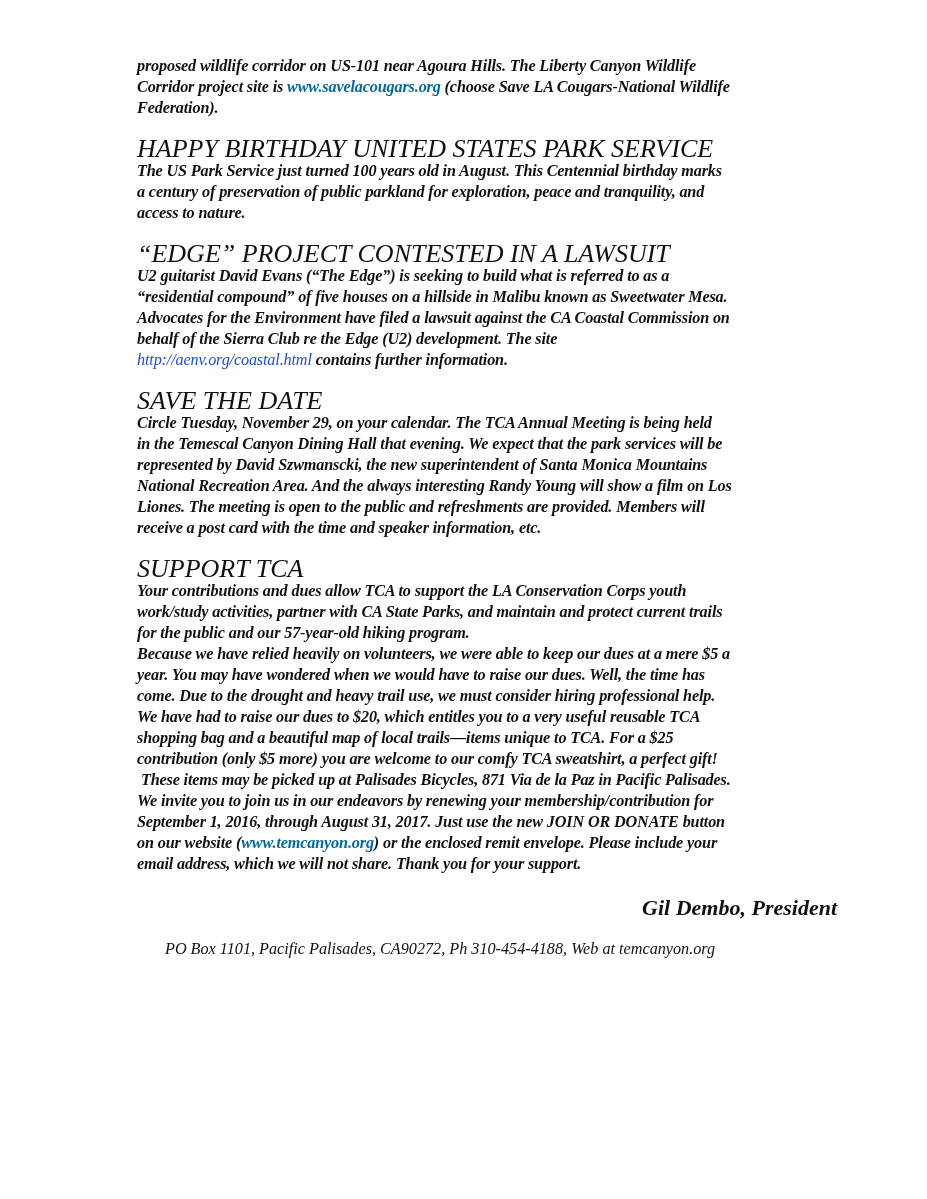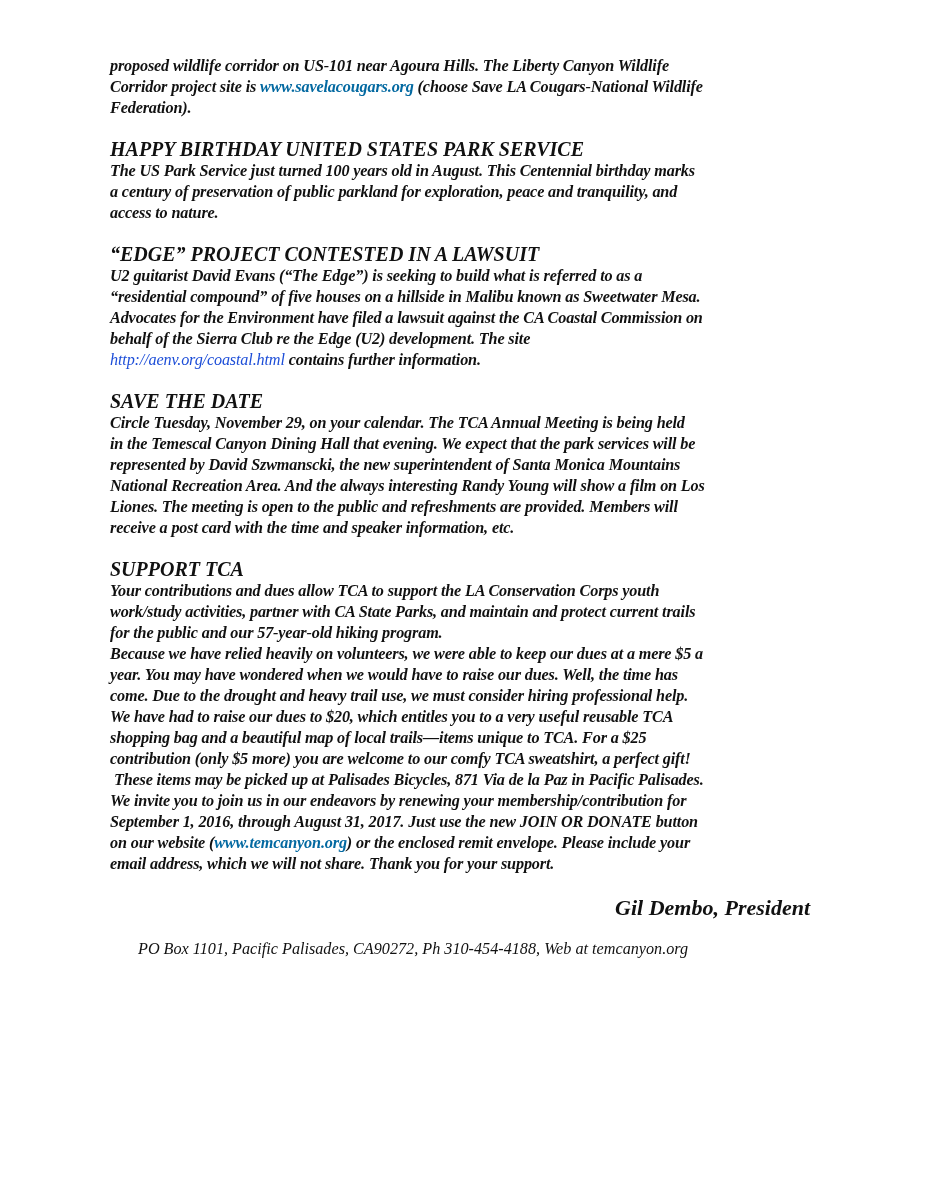--- a/index.html
+++ b/index.html
@@ -1,19 +1,19 @@
 <!DOCTYPE html>
 <html><head>
 <meta charset="utf-8">
 <style>
   html, body { margin: 0; padding: 0; background: #ffffff; }
   body { width: 927px; height: 1199px; position: relative; overflow: hidden; color: #111; }
-  .page { position: absolute; left: 110px; top: 56px; width: 700px; font-family: "Liberation Serif", "DejaVu Serif", serif; font-style: italic; }
+  .page { position: absolute; left: 137px; top: 56px; width: 700px; font-family: "Liberation Serif", "DejaVu Serif", serif; font-style: italic; }
   .line { display: block; font-size: 16.2px; font-weight: bold; line-height: 21px; white-space: nowrap; letter-spacing: -0.15px; }
-  .heading { display: block; font-size: 20px; font-weight: bold; line-height: 24px; white-space: nowrap; }
+  .heading { display: block; font-size: 26px; font-weight: normal; line-height: 24px; white-space: nowrap; }
   .section { margin-top: 18px; }
   a.link-ul { color: #0369a1; }
   a.link-plain { color: #1d4ed8; text-decoration: none; font-weight: normal; }
   .sig { display: block; font-size: 22px; font-weight: bold; line-height: 26px; margin-top: 20px; text-align: right; }
   .footer { display: block; font-size: 16.2px; font-weight: normal; line-height: 20px; margin-top: 18px; margin-left: 28px; white-space: nowrap; }
 </style>
 </head>
 <body>
 
 <div class="page">

